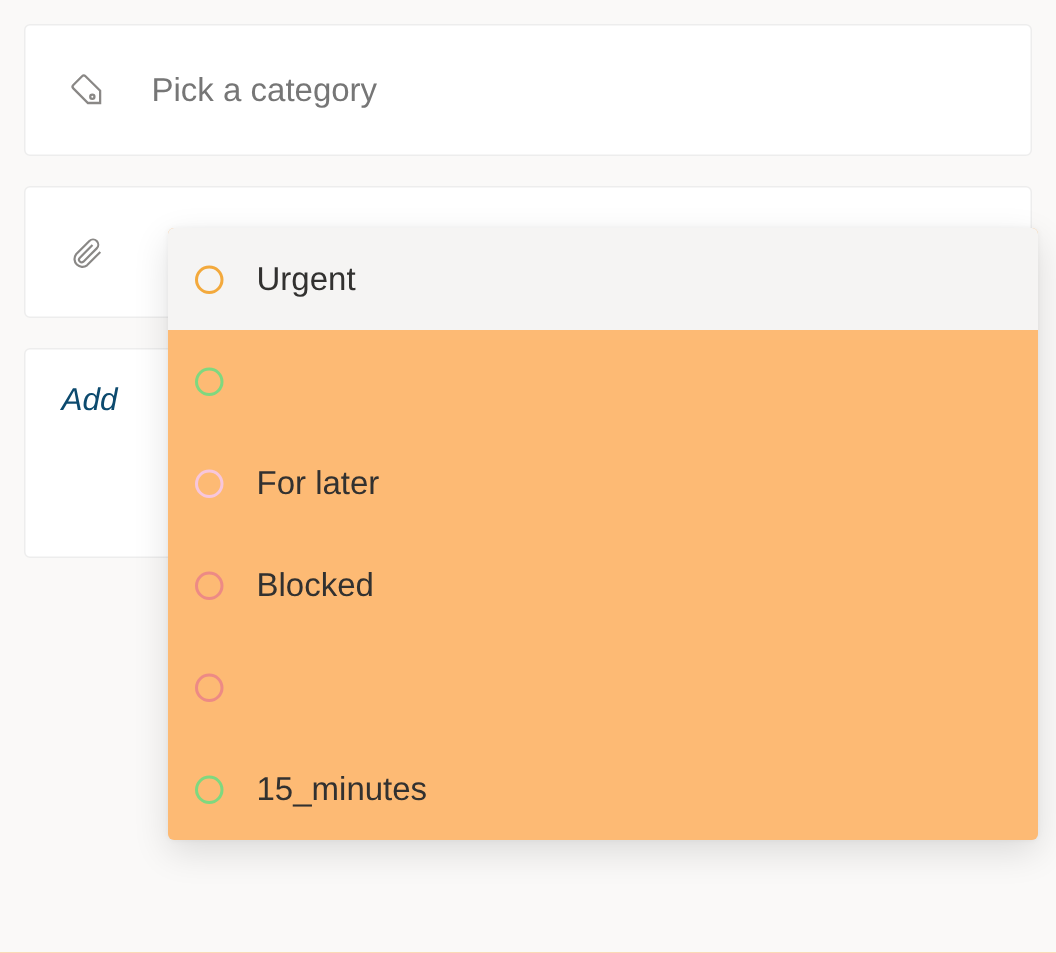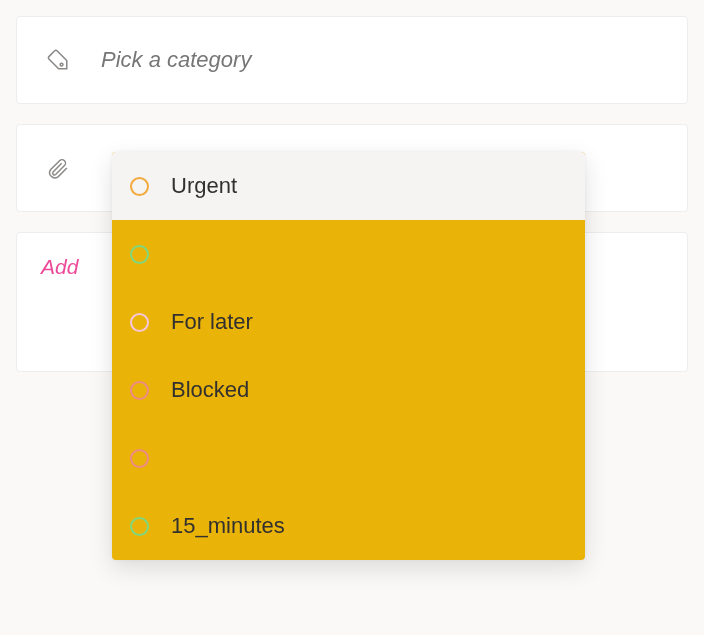--- a/index.html
+++ b/index.html
@@ -44,36 +44,35 @@
       flex-shrink: 0;
     }
     .category-input {
       flex: 1;
       border: none;
       outline: none;
       font-size: 22px;
       color: #323130;
       padding-left: 28px;
       background: transparent;
-      font-style: italic;
     }
     .category-input::placeholder {
       color: #767676;
     }
     .note-text {
       font-size: 21px;
       font-style: italic;
-      color: #ec4899;
+      color: #0c4a6e;
     }
     .dropdown {
       position: absolute;
       top: 152px;
       left: 112px;
-      width: 473px;
-      background: #eab308;
+      width: 580px;
+      background: #fdba74;
       border-radius: 4px;
       box-shadow: 0 8px 24px rgba(0,0,0,0.12), 0 0 4px rgba(0,0,0,0.05);
       overflow: hidden;
       z-index: 10;
     }
     .dropdown-item {
       display: flex;
       align-items: center;
       height: 68px;
       padding: 0 18px;

